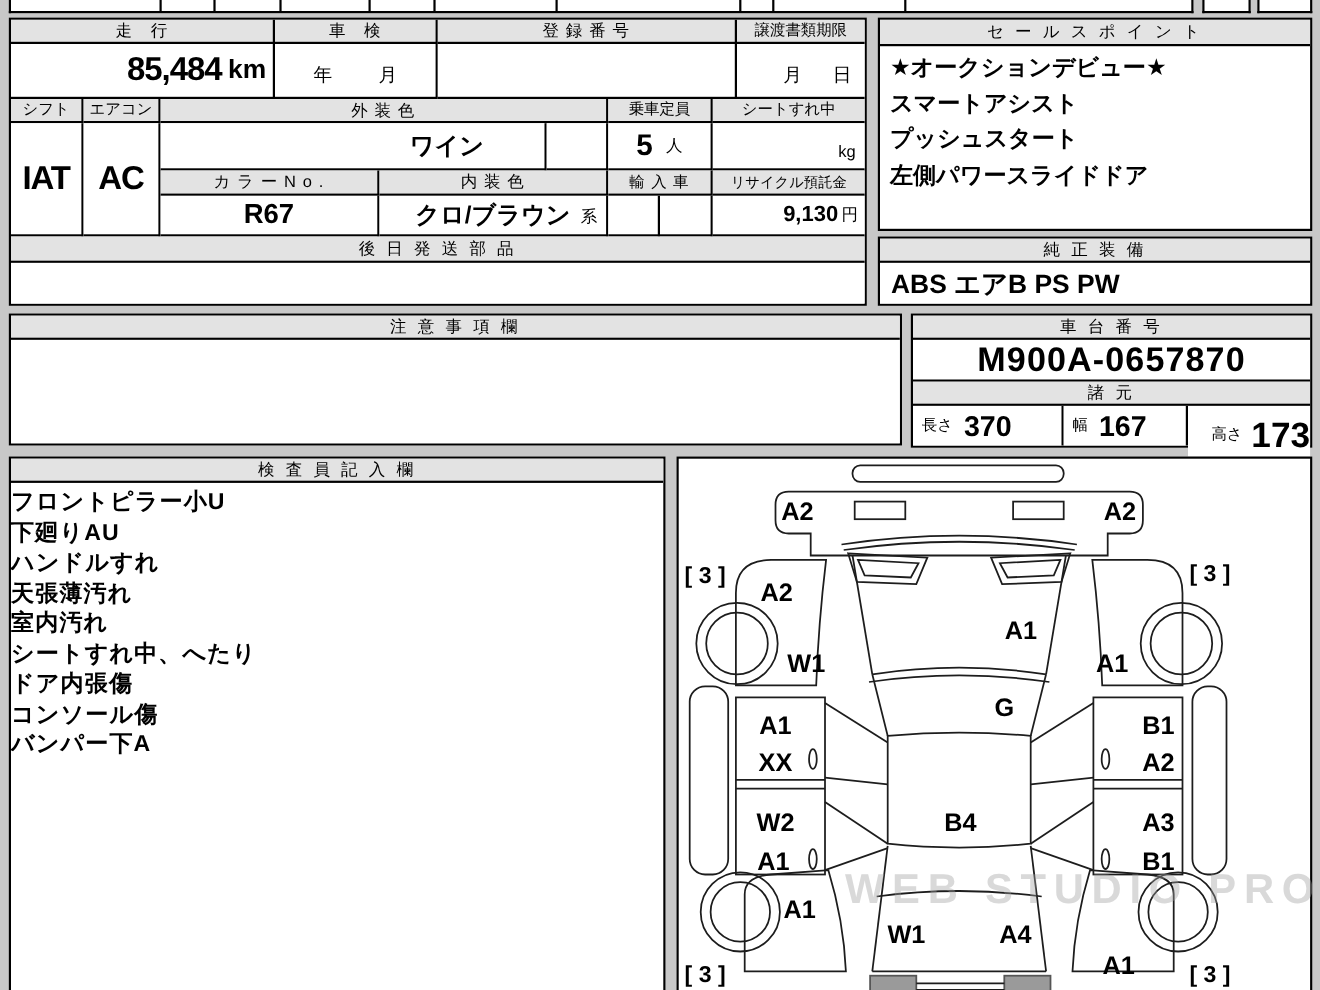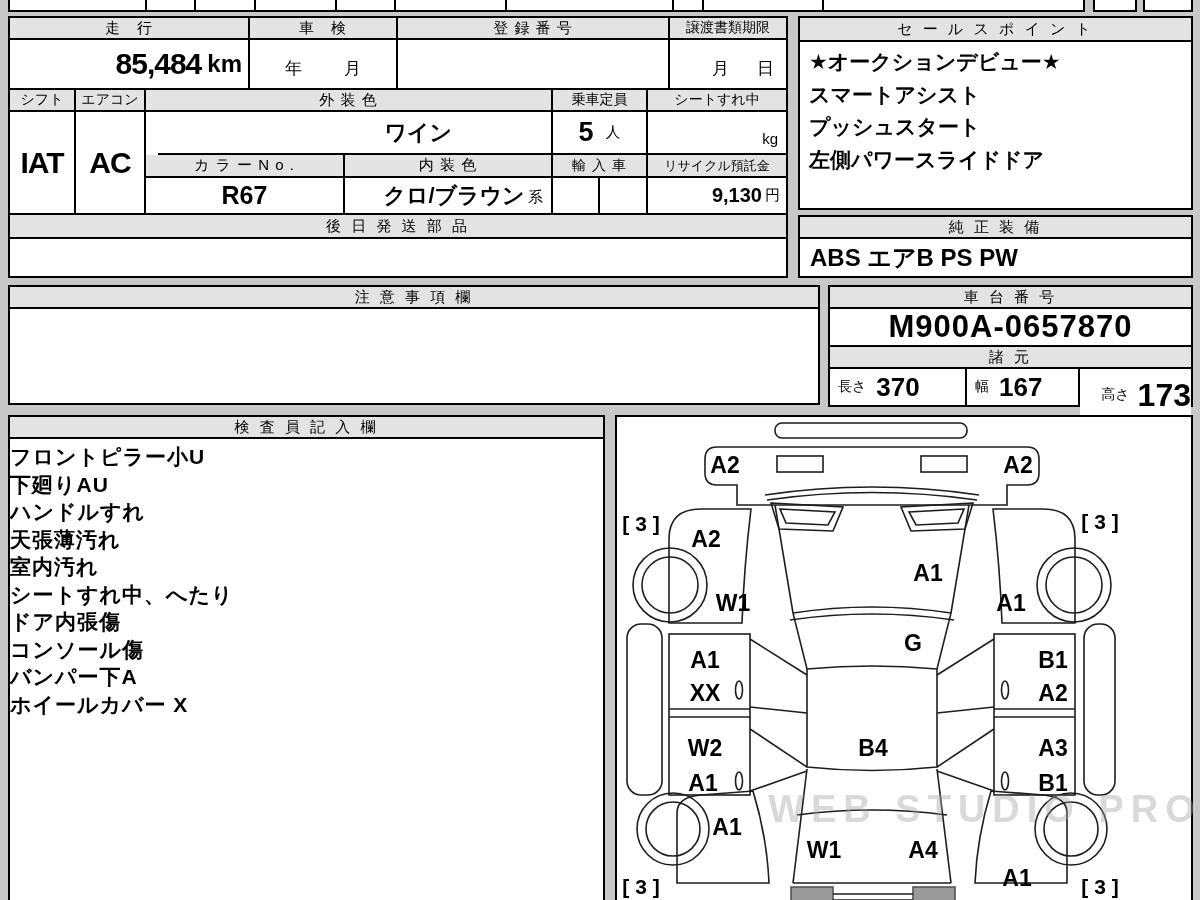--- a/index.html
+++ b/index.html
@@ -4,21 +4,21 @@
 <style>
   html,body{margin:0;padding:0;}
   body{background:#c8c8c8;font-family:"Liberation Sans","DejaVu Sans",sans-serif;color:#000;}
   .page{position:relative;width:1200px;height:900px;background:#c8c8c8;overflow:hidden;}
   .box{position:absolute;box-sizing:border-box;border:2px solid #000;background:#fff;}
   .cell{position:absolute;box-sizing:border-box;border-right:2px solid #000;border-bottom:2px solid #000;
         background:#fff;display:flex;align-items:center;justify-content:center;overflow:hidden;white-space:nowrap;}
   .hdr{background:#e3e3e3;font-size:15px;letter-spacing:1px;}
   .noR{border-right:none;} .noB{border-bottom:none;}
   .big{font-weight:bold;font-size:30px;letter-spacing:-1px;}
-  .med{font-weight:bold;font-size:22px;margin-left:12px;}
+  .med{font-weight:bold;font-size:22px;}
   .unit{font-size:15px;font-weight:normal;}
   .strip{position:absolute;box-sizing:border-box;background:#fff;border:2px solid #000;border-top:none;height:12px;top:0;}
   .vdiv{position:absolute;top:0;bottom:0;width:2px;background:#000;}
   .sales-item{font-weight:bold;font-size:21px;line-height:32.5px;padding-left:9px;white-space:nowrap;}
   .insp-item{font-weight:bold;font-size:21px;line-height:27.5px;letter-spacing:1px;white-space:nowrap;}
   .dlabel{position:absolute;transform:translate(-50%,-50%);font-weight:bold;font-size:23px;white-space:nowrap;}
   .tire{font-size:21px;}
   .wm{position:absolute;transform:translate(-50%,-50%);font-size:38px;font-weight:bold;letter-spacing:7px;
       color:rgba(160,160,160,0.40);white-space:nowrap;}
   .listhost{position:absolute;}
@@ -144,21 +144,20 @@
     <div class="listhost" style="left:0;top:26px;width:593px;">
         <div class="insp-item">フロントピラー小U</div>
         <div class="insp-item">下廻りAU</div>
         <div class="insp-item">ハンドルすれ</div>
         <div class="insp-item">天張薄汚れ</div>
         <div class="insp-item">室内汚れ</div>
         <div class="insp-item">シートすれ中、へたり</div>
         <div class="insp-item">ドア内張傷</div>
         <div class="insp-item">コンソール傷</div>
         <div class="insp-item">バンパー下A</div>
-        <div class="insp-item">ホイールカバー X</div>
       </div>
   </div>
 
   <div class="box" style="left:615px;top:415px;width:578px;height:490px;">
     <svg width="574" height="486" viewBox="0 0 574 486" style="position:absolute;left:0;top:0">
       <g fill="none" stroke="#1d1d1d" stroke-width="1.6">
         <rect x="158" y="6" width="192" height="15" rx="7"></rect>
         <path d="M100,30 H410 Q422,30 422,42 V56 Q422,68 410,68 H390 V88 H120 V68 H100 Q88,68 88,56 V42 Q88,30 100,30 Z"></path>
         <rect x="160" y="39" width="46" height="16"></rect>
         <rect x="304" y="39" width="46" height="16"></rect>

